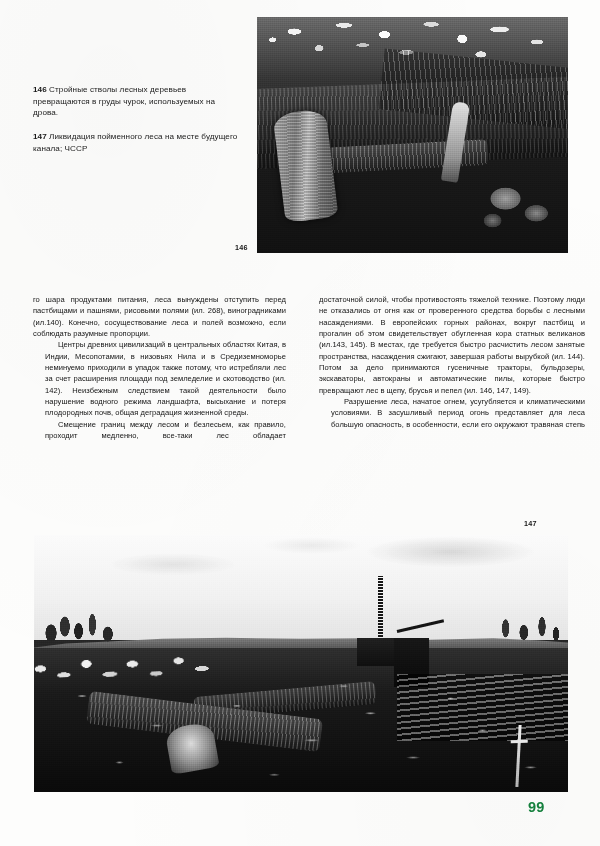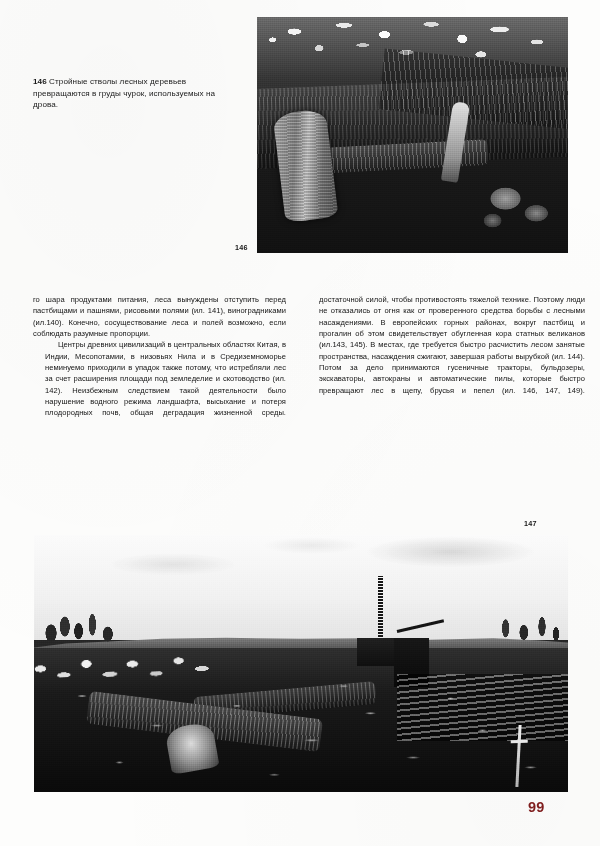--- a/index.html
+++ b/index.html
@@ -18,21 +18,21 @@
     background:
       radial-gradient(ellipse at 18% 12%, rgba(0,0,0,0.020) 0%, rgba(0,0,0,0) 58%),
       radial-gradient(ellipse at 86% 92%, rgba(0,0,0,0.016) 0%, rgba(0,0,0,0) 60%),
       #fdfdfc;
   }
 
   
   .caption-block {
     position: absolute;
     left: 33px;
-    top: 76px;
+    top: 84px;
     width: 205px;
   }
   .caption {
     font-size: 8.1px;
     line-height: 11.6px;
     color: #1a1a1a;
     letter-spacing: 0.01em;
     margin: 0 0 12.5px 0;
   }
   .caption:last-child { margin-bottom: 0; }
@@ -346,53 +346,56 @@
     width: 100%;
   }
 
   
   #page-number {
     position: absolute;
     left: 528px;
     top: 799px;
     font-size: 14.5px;
     font-weight: bold;
-    color: #7f1d1d;
+    color: #15803d;
     letter-spacing: 0.02em;
   }
 </style>
 </head>
 <body>
 
 <div class="caption-block">
   <p class="caption"><span class="num">146</span> <span>Стройные стволы лесных деревьев превращаются в груды чурок, используемых на дрова.</span></p>
+  <p class="caption"><span class="num">147</span> <span>Ликвидация пойменного леса на месте будущего канала; ЧССР</span></p>
 </div>
 
 <div class="photo" id="photo-146">
   <div class="scene">
     <div class="p146-base"></div>
     <div class="p146-chips"></div>
     <div class="p146-stack"></div>
     <div class="p146-stack2"></div>
     <div class="p146-trunk"></div>
     <div class="p146-log-a"></div>
     <div class="p146-log-b"></div>
     <div class="p146-rocks"></div>
     <div class="p146-grain"></div>
   </div>
 </div>
 <div class="fig-label" id="fig-label-146">146</div>
 
 <div class="column" id="column-left">
-  <p>го шара продуктами питания, леса вынуждены отступить перед пастбищами и пашнями, рисовыми полями (ил. 141), виноградниками (ил.140). Конечно, сосуществование леса и полей возможно, если соблюдать разумные пропорции.</p>
+  <p>го шара продуктами питания, леса вынуждены отступить перед пастбищами и пашнями, рисовыми полями (ил. 268), виноградниками (ил.140). Конечно, сосуществование леса и полей возможно, если соблюдать разумные пропорции.</p>
   <p class="indent">Центры древних цивилизаций в центральных областях Китая, в Индии, Месопотамии, в низовьях Нила и в Средиземноморье неминуемо приходили в упадок также потому, что истребляли лес за счет расширения площади под земледелие и скотоводство (ил. 142). Неизбежным следствием такой деятельности было нарушение водного режима ландшафта, высыхание и потеря плодородных почв, общая деградация жизненной среды.</p>
+  <p class="indent">Смещение границ между лесом и безлесьем, как правило, проходит медленно, все-таки лес обладает</p>
 </div>
 
 <div class="column" id="column-right">
   <p>достаточной силой, чтобы противостоять тяжелой технике. Поэтому люди не отказались от огня как от проверенного средства борьбы с лесными насаждениями. В европейских горных районах, вокруг пастбищ и прогалин об этом свидетельствует обугленная кора статных великанов (ил.143, 145). В местах, где требуется быстро расчистить лесом занятые пространства, насаждения сжигают, завершая работы вырубкой (ил. 144). Потом за дело принимаются гусеничные тракторы, бульдозеры, экскаваторы, автокраны и автоматические пилы, которые быстро превращают лес в щепу, брусья и пепел (ил. 146, 147, 149).</p>
+  <p class="indent">Разрушение леса, начатое огнем, усугубляется и климатическими условиями. В засушливый период огонь представляет для леса большую опасность, в особенности, если его окружают травяная степь</p>
 </div>
 
 <div class="fig-label" id="fig-label-147">147</div>
 <div class="photo" id="photo-147">
   <div class="p147-sky"></div>
   <div class="p147-hill"></div>
   <div class="p147-trees"></div>
   <div class="p147-trees-r"></div>
   <div class="p147-mast"></div>
   <div class="p147-ground"></div>

